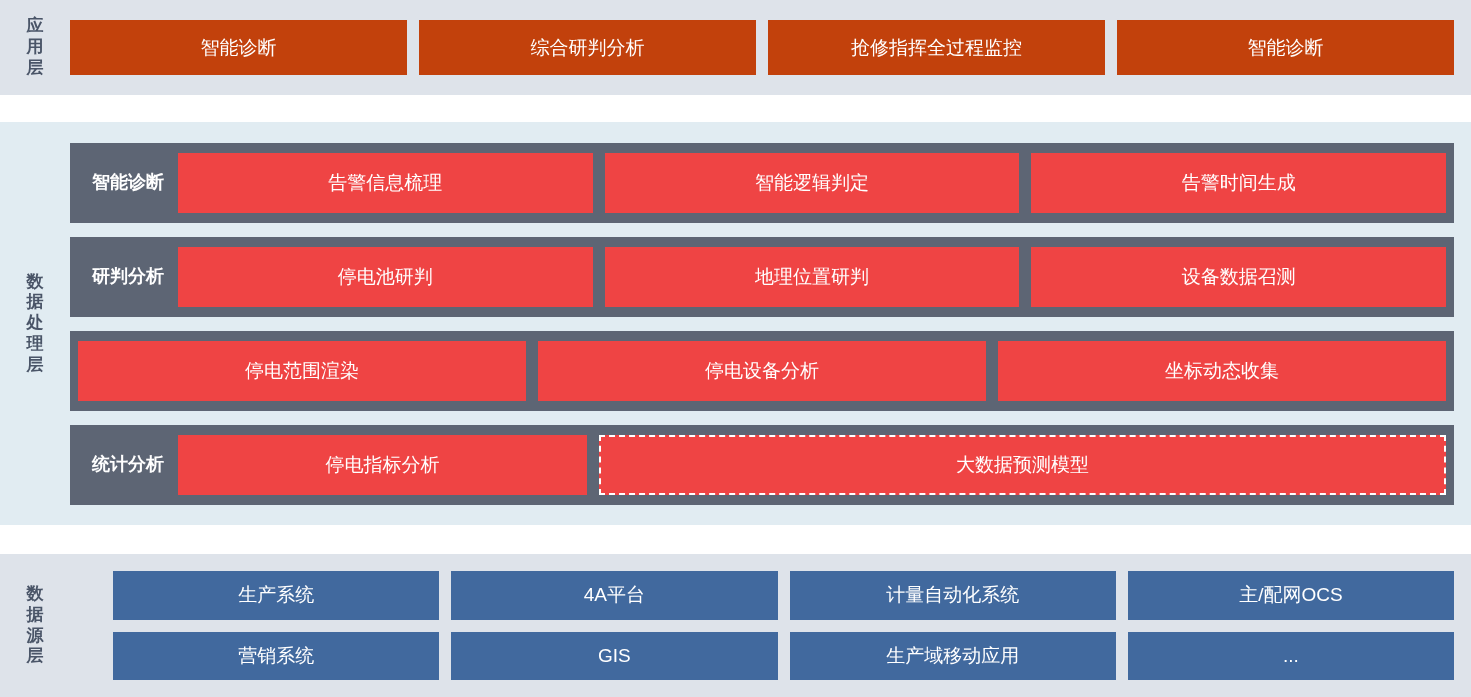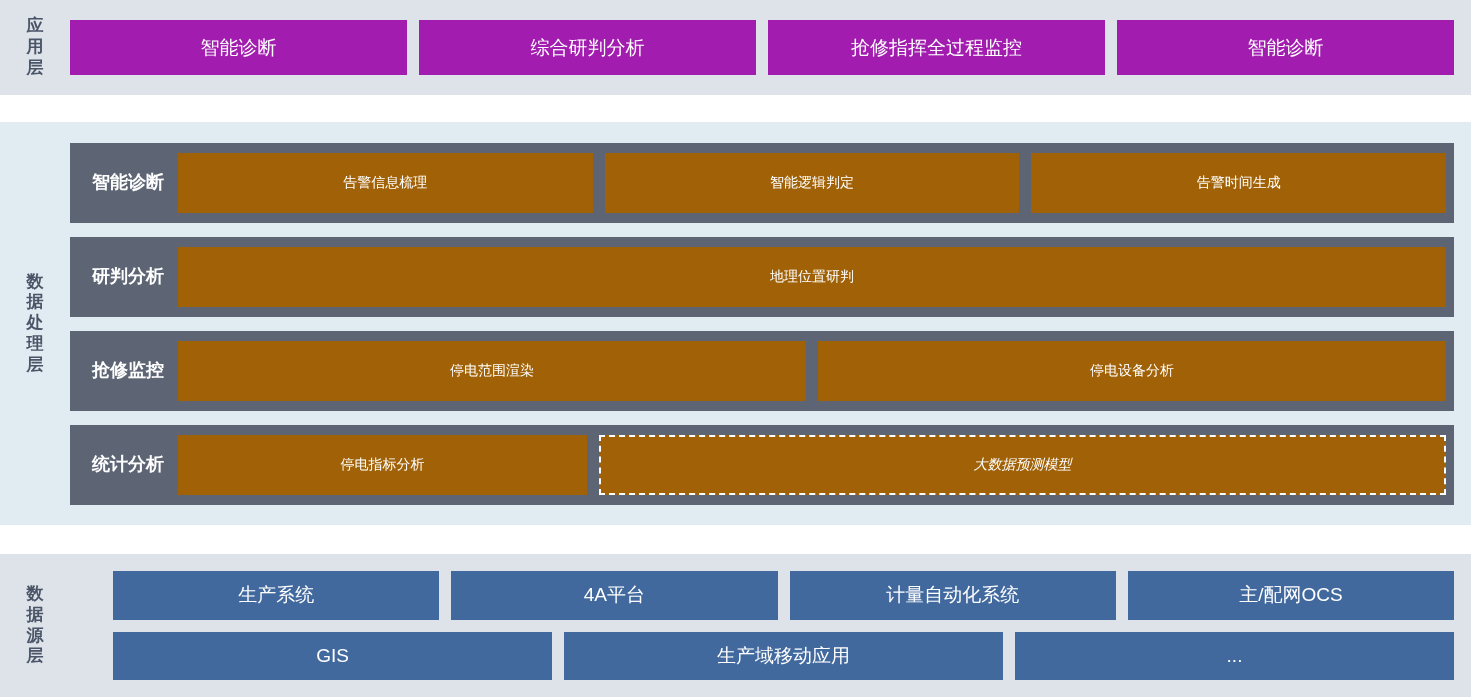--- a/index.html
+++ b/index.html
@@ -59,21 +59,21 @@
   .layer-app .band-body {
     display: flex;
     align-items: center;
     gap: 12px;
     padding: 0 17px 0 0;
     height: 100%;
   }
   .app-box {
     flex: 1 1 0;
     height: 55px;
-    background: #a21caf;
+    background: #c2410c;
     color: #ffffff;
     font-size: 19px;
     display: flex;
     align-items: center;
     justify-content: center;
     box-sizing: border-box;
   }
 
   .gap-white { background: #ffffff; flex: 0 0 27px; height: 27px; }
   .gap-white2 { background: #ffffff; flex: 0 0 29px; height: 29px; }
@@ -122,29 +122,29 @@
     display: flex;
     align-items: center;
     gap: 12px;
     height: 100%;
     padding: 10px 0;
     box-sizing: border-box;
   }
   .proc-box {
     flex: 1 1 0;
     height: 100%;
-    background: #a16207;
-    color: #ffffff;
-    font-size: 14px;
-    display: flex;
-    align-items: center;
-    justify-content: center;
-    box-sizing: border-box;
-  }
-  .proc-box.wide2 { flex: 2.06 1 0; font-style: italic; }
+    background: #ef4444;
+    color: #ffffff;
+    font-size: 19px;
+    display: flex;
+    align-items: center;
+    justify-content: center;
+    box-sizing: border-box;
+  }
+  .proc-box.wide2 { flex: 2.06 1 0; }
   .proc-box.dashed {
     border: 2px dashed #ffffff;
   }
 
   
   .layer-src {
     background: #dee3ea;
     height: 143px;
     flex: 0 0 143px;
   }
@@ -216,32 +216,31 @@
           <div class="proc-box">告警时间生成</div>
         </div>
       </div>
 
       <div class="proc-row">
         <div class="proc-row-label">
           <span>研判</span>
           <span>分析</span>
         </div>
         <div class="proc-boxes">
+          <div class="proc-box">停电池研判</div>
           <div class="proc-box">地理位置研判</div>
-        </div>
-      </div>
-
-      <div class="proc-row">
-        <div class="proc-row-label">
-          <span>抢修</span>
-          <span>监控</span>
-        </div>
+          <div class="proc-box">设备数据召测</div>
+        </div>
+      </div>
+
+      <div class="proc-row">
         <div class="proc-boxes">
           <div class="proc-box">停电范围渲染</div>
           <div class="proc-box">停电设备分析</div>
+          <div class="proc-box">坐标动态收集</div>
         </div>
       </div>
 
       <div class="proc-row">
         <div class="proc-row-label">
           <span>统计</span>
           <span>分析</span>
         </div>
         <div class="proc-boxes">
           <div class="proc-box">停电指标分析</div>
@@ -262,20 +261,21 @@
       <span>层</span>
     </div>
     <div class="band-body">
       <div class="src-row">
         <div class="src-box">生产系统</div>
         <div class="src-box">4A平台</div>
         <div class="src-box">计量自动化系统</div>
         <div class="src-box">主/配网OCS</div>
       </div>
       <div class="src-row">
+        <div class="src-box">营销系统</div>
         <div class="src-box">GIS</div>
         <div class="src-box">生产域移动应用</div>
         <div class="src-box">...</div>
       </div>
     </div>
   </div>
 
 </div>
 
 </body></html>

